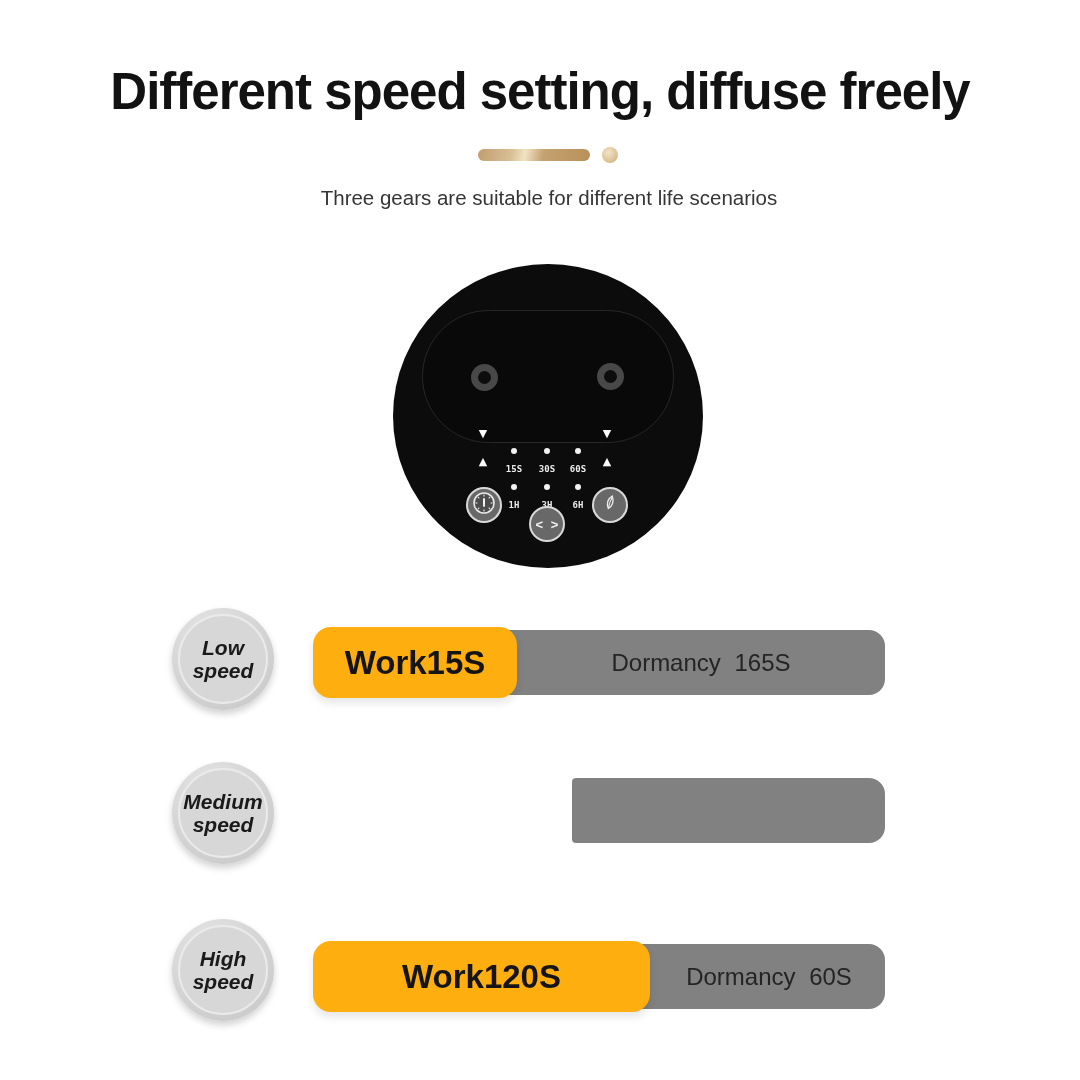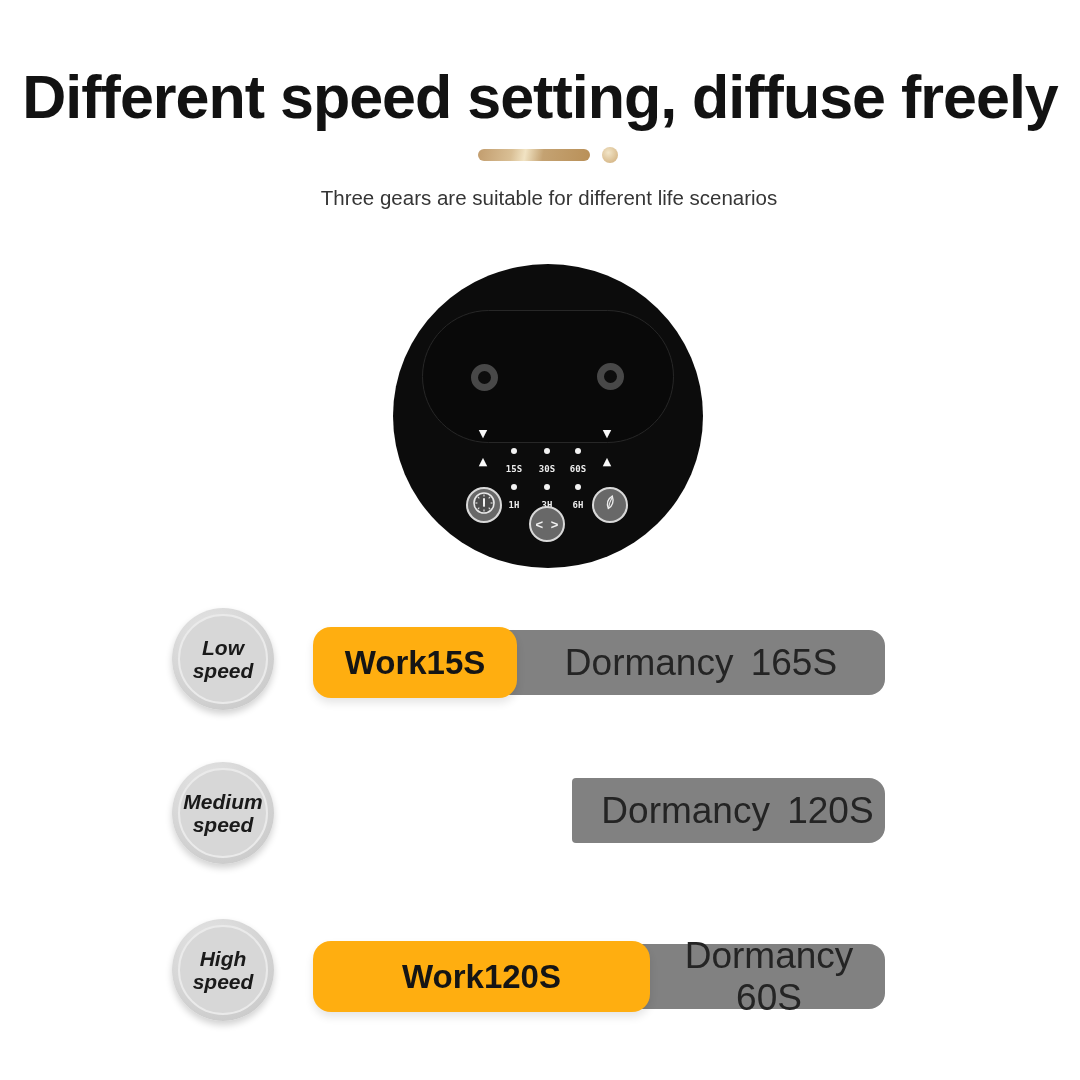--- a/index.html
+++ b/index.html
@@ -4,21 +4,21 @@
 <style>
   html,body { margin:0; padding:0; background:#ffffff; }
   .canvas {
     position:relative; width:1080px; height:1080px; background:#ffffff;
     overflow:hidden; font-family:"Liberation Sans", sans-serif;
   }
 
   
   .title {
     position:absolute; left:0; right:0; top:62px; margin:0;
-    text-align:center; font-size:61px; font-weight:bold;
+    text-align:center; font-size:51px; font-weight:bold;
     letter-spacing:-1px; color:#121212;
   }
   .divider-bar {
     position:absolute; left:478px; top:149px; width:112px; height:12px;
     border-radius:6px;
     background:linear-gradient(100deg,#c29d6e 0%,#d9bf95 30%,#f1e3c3 42%,#c4a272 58%,#b99058 100%);
   }
   .divider-dot {
     position:absolute; left:602px; top:147px; width:16px; height:16px;
     border-radius:50%;
@@ -113,21 +113,21 @@
     font-size:33px; font-weight:bold; color:#151515;
     box-shadow:0 5px 9px rgba(0,0,0,0.10);
   }
   .bar-1 .work { width:204px; }
   .bar-2 .work { width:277px; }
   .bar-3 .work { width:337px; }
 
   .bar .dorm {
     position:absolute; top:0; bottom:0; right:0;
     display:flex; align-items:center; justify-content:center;
-    font-size:37px; color:#242424; word-spacing:7px; font-weight:normal;
+    font-size:24px; color:#242424; word-spacing:7px; font-weight:normal;
   }
   .bar-1 .dorm { left:204px; }
   .bar-2 .dorm { left:277px; }
   .bar-3 .dorm { left:340px;text-align:center; }
 </style>
 </head>
 <body>
 
 <div class="canvas">
 
@@ -213,21 +213,20 @@
   </div>
 
   <div class="badge badge-2">
     <div class="badge-inner">
       <span>Medium</span>
       <span>speed</span>
     </div>
   </div>
   <div class="bar bar-2">
     <div class="gray"></div>
-    <div class="dorm">Dormancy 120S</div>
   </div>
 
   <div class="badge badge-3">
     <div class="badge-inner">
       <span>High</span>
       <span>speed</span>
     </div>
   </div>
   <div class="bar bar-3">
     <div class="gray"></div>

